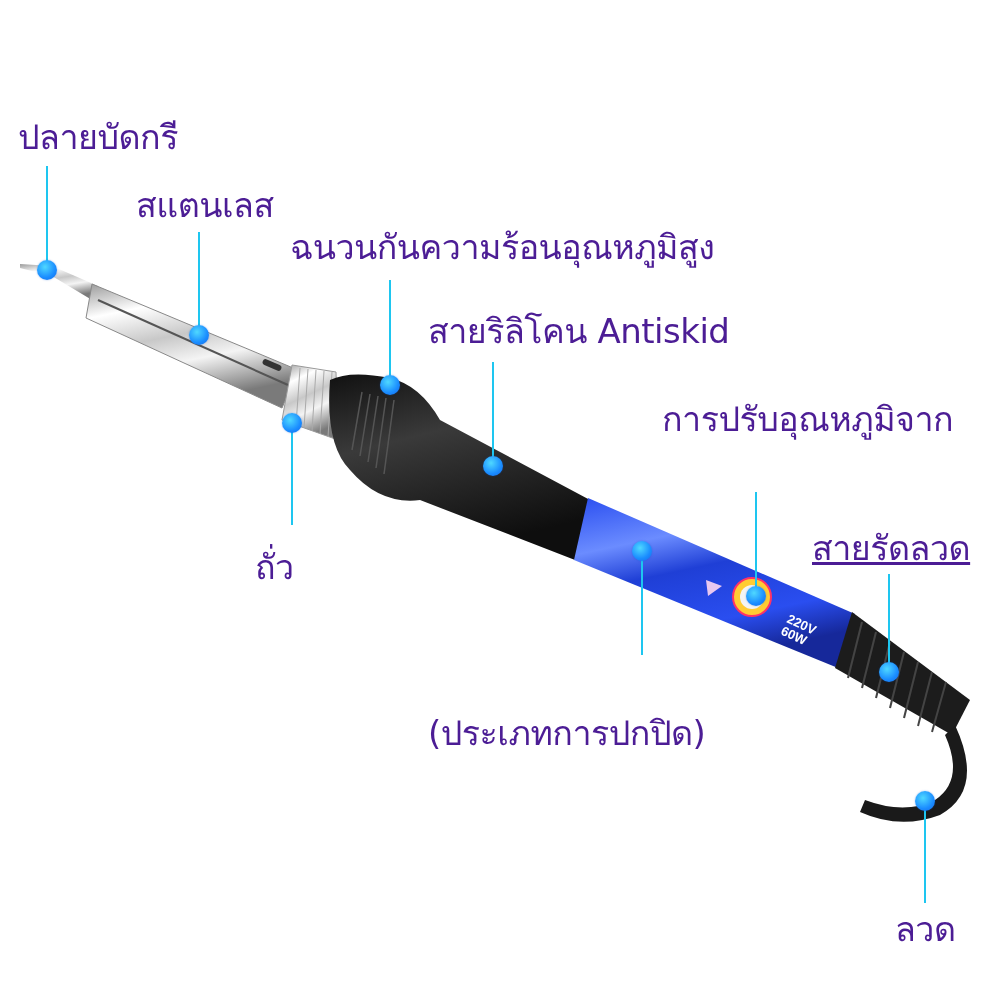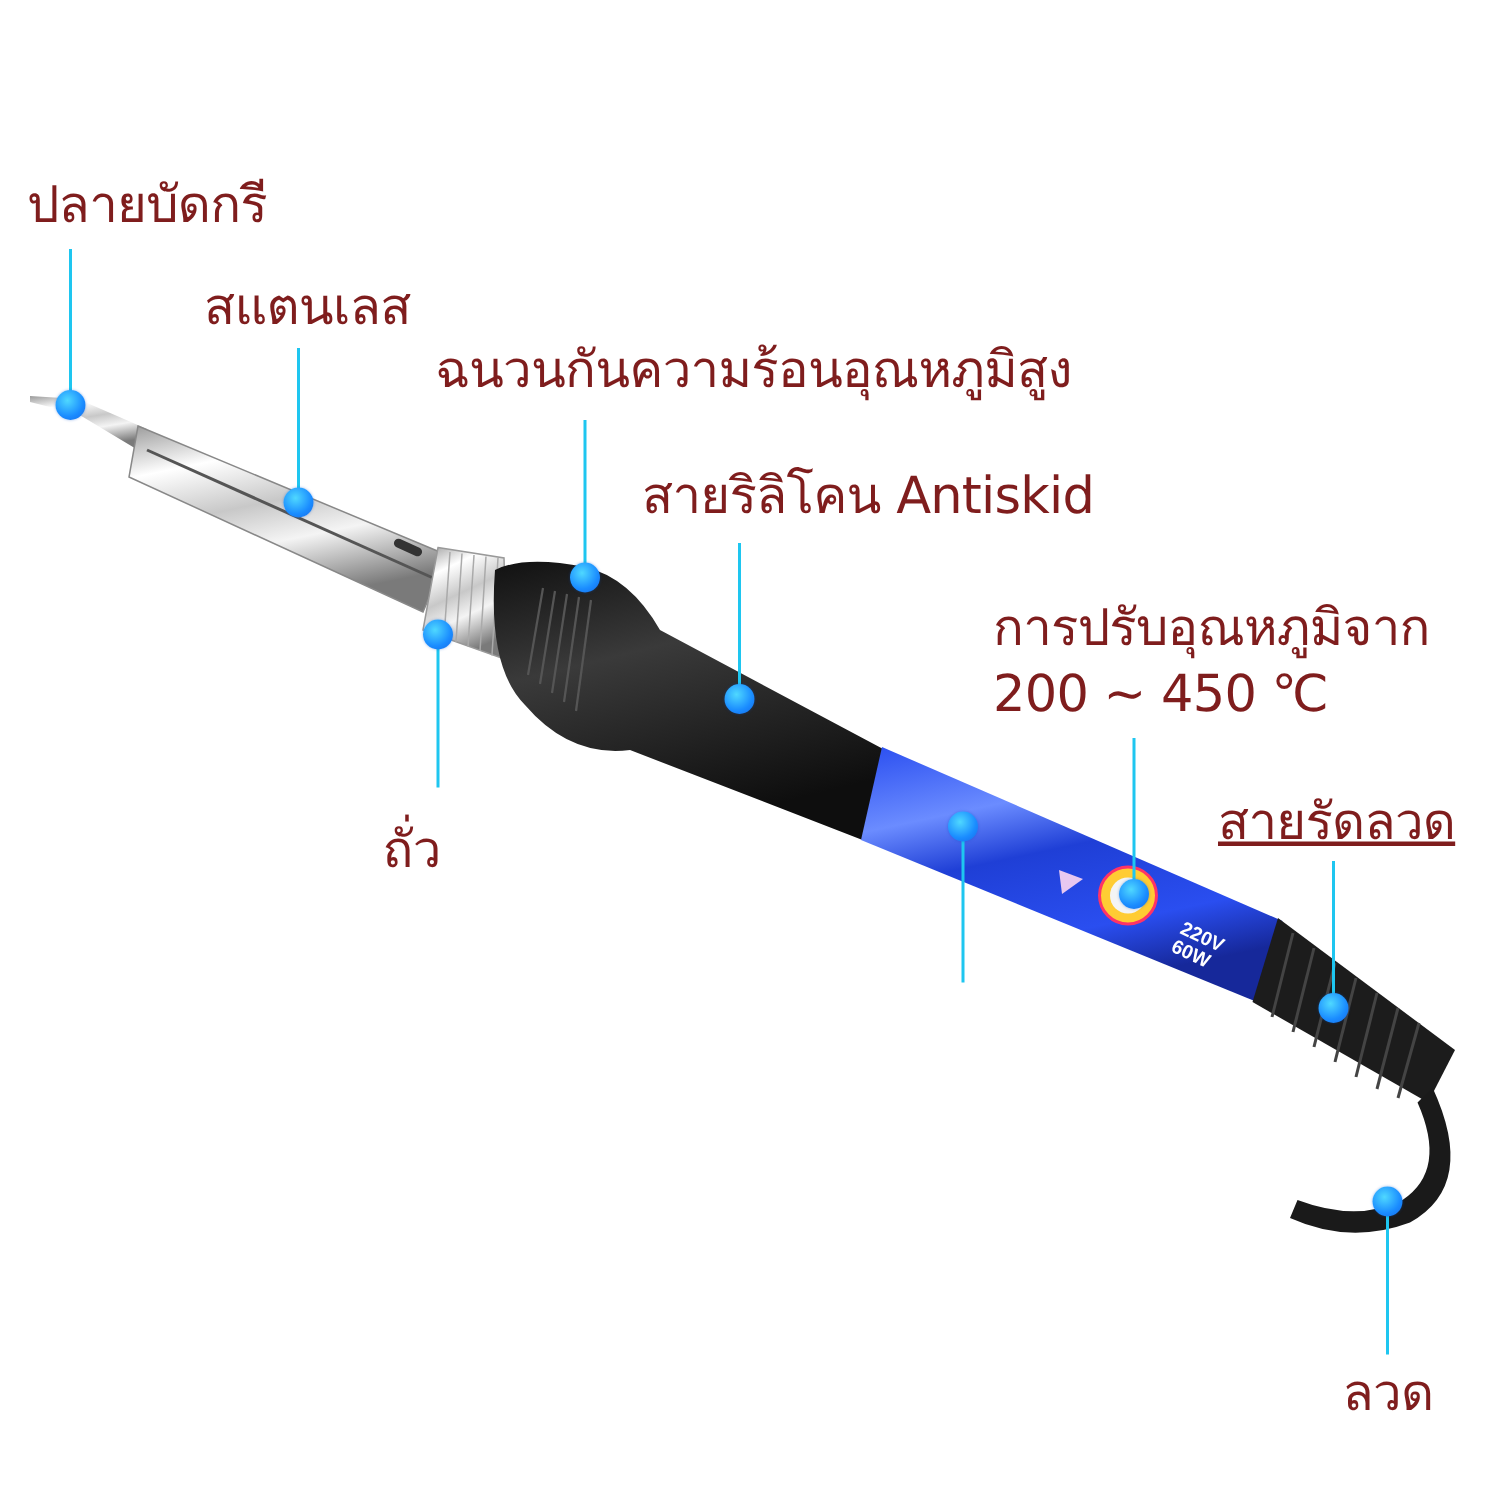--- a/index.html
+++ b/index.html
@@ -1,17 +1,17 @@
 <!DOCTYPE html>
 <html><head>
 <meta charset="utf-8">
 <style>
   html,body{margin:0;padding:0;background:#ffffff;}
   .canvas{position:relative;width:1000px;height:1000px;overflow:hidden;background:#ffffff;font-family:"DejaVu Sans","Liberation Sans",sans-serif;}
-  .label{position:absolute;color:#7f1d1d;font-weight:500;font-size:34px;line-height:1.15;white-space:nowrap;letter-spacing:-0.5px;}
+  .label{position:absolute;color:#4c1d95;font-weight:500;font-size:34px;line-height:1.15;white-space:nowrap;letter-spacing:-0.5px;}
   .leader{position:absolute;width:2px;background:#1ec6f0;}
   .dot{position:absolute;width:20px;height:20px;border-radius:50%;background:radial-gradient(circle at 40% 35%,#4fd8ff 0%,#1a8cff 60%,#1468e8 100%);box-shadow:0 0 2px rgba(0,80,200,.4);transform:translate(-50%,-50%);z-index:5;}
   svg.iron{position:absolute;left:0;top:0;}
 </style>
 </head>
 <body>
 
 <div class="canvas">
 
   <svg class="iron" width="1000" height="1000" viewBox="0 0 1000 1000">
@@ -113,17 +113,17 @@
       <div class="dot" style="left: 292px; top: 423px;"></div>
       <div class="leader" style="left: 924px; top: 803px; height: 100px;"></div>
       <div class="dot" style="left: 925px; top: 801px;"></div>
     </div>
 
   <div class="label" style="left:18px;top:118px;">ปลายบัดกรี</div>
   <div class="label" style="left:136px;top:186px;">สแตนเลส</div>
   <div class="label" style="left:290px;top:228px;">ฉนวนกันความร้อนอุณหภูมิสูง</div>
   <div class="label" style="left:428px;top:312px;">สายริลิโคน Antiskid</div>
   <div class="label" style="left:662px;top:400px;">การปรับอุณหภูมิจาก</div>
-  <div class="label" style="left:662px;top:444px;">200 ~ 450 ℃</div>
   <div class="label" style="left:812px;top:529px;text-decoration:underline;">สายรัดลวด</div>
+  <div class="label" style="left:428px;top:714px;">(ประเภทการปกปิด)</div>
   <div class="label" style="left:255px;top:548px;">ถั่ว</div>
   <div class="label" style="left:895px;top:910px;">ลวด</div>
 </div>
 
 </body></html>

